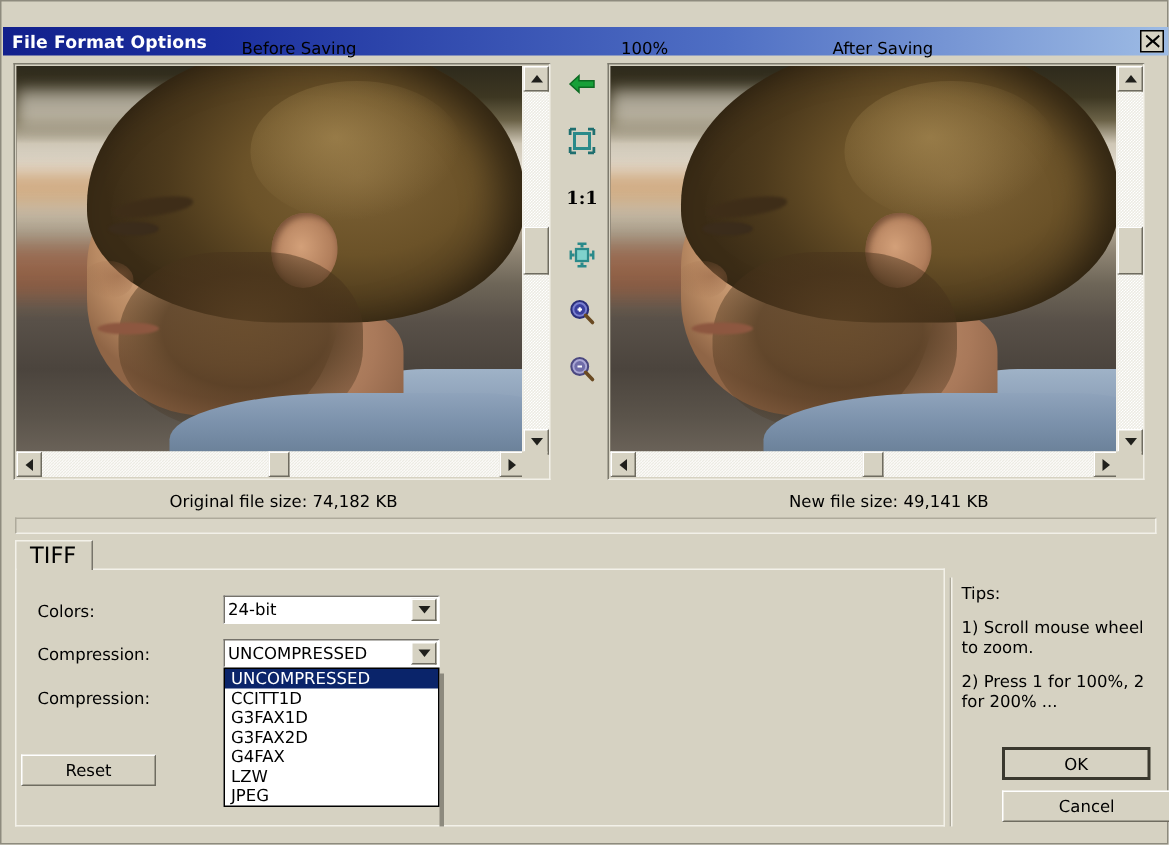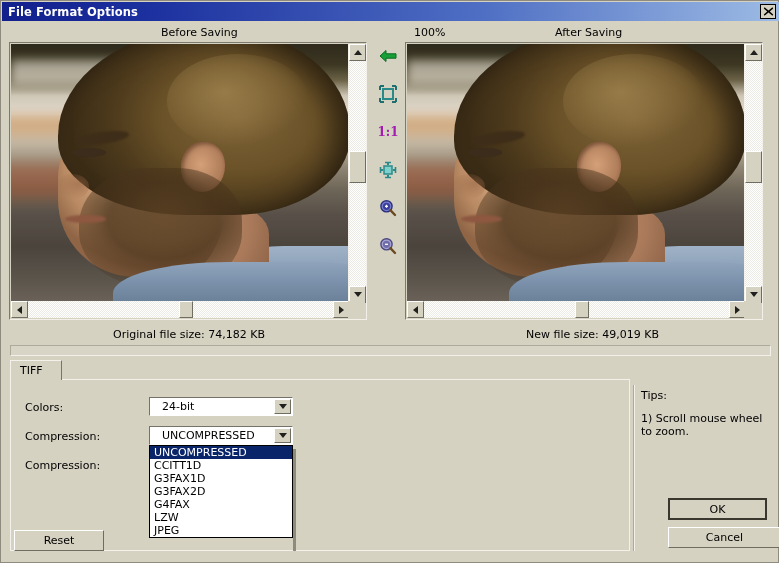--- a/index.html
+++ b/index.html
@@ -20,21 +20,21 @@
     left: 0; top: 0;
     width: 779px; height: 563px;
     background: #d6d2c2;
     box-sizing: border-box;
     border: 1px solid #8e8b7e;
   }
 
   
   #titlebar {
     position: absolute;
-    left: 1px; top: 1px;
+    left: 1px; top: 17px;
     width: 777px; height: 19px;
     background: linear-gradient(to right, #12208c 0%, #1b2f9e 18%, #4f6fc4 62%, #9dbbe4 100%);
     display: flex;
     align-items: center;
   }
   #titlebar .title-text {
     color: #ffffff;
     font-weight: bold;
     font-size: 11.5px;
     margin-left: 6px;
@@ -302,21 +302,21 @@
     left: 0;
     width: 30px; height: 22px;
     display: flex;
     align-items: center;
     justify-content: center;
     cursor: pointer;
   }
   .tool-11 {
     font-size: 12px;
     font-weight: bold;
-    color: #a21caf;
+    color: #000000;
     font-family: "DejaVu Serif", serif;
   }
 
   
   .fsize {
     position: absolute;
     top: 327px;
     font-size: 11px;
     white-space: nowrap;
   }
@@ -344,23 +344,22 @@
   #tab-tiff {
     position: absolute;
     left: 0; top: 0;
     width: 52px; height: 20px;
     background: #d6d2c2;
     box-sizing: border-box;
     border: 1px solid #f3f1e9;
     border-bottom: none;
     border-right: 1px solid #77746a;
     display: flex;
-    align-items: center;
     padding-left: 9px;
-    font-size: 11px;
+    font-size: 15px;
     cursor: pointer;
   }
   #tab-underline {
     position: absolute;
     left: 52px; top: 19px;
     width: 568px; height: 1px;
     background: #f3f1e9;
   }
 
   
@@ -389,21 +388,21 @@
     left: 148px;
     width: 144px; height: 19px;
     background: #ffffff;
     box-sizing: border-box;
     border: 1px solid;
     border-color: #75726a #ffffff #ffffff #75726a;
     cursor: pointer;
   }
   .combo .cval {
     position: absolute;
-    left: 12px; top: 2px;
+    left: 2px; top: 2px;
     font-size: 11px;
     white-space: nowrap;
   }
   .combo .cbtn {
     position: absolute;
     right: 1px; top: 1px;
     width: 17px; height: 15px;
     background: #d6d2c2;
     border: 1px solid;
     border-color: #ffffff #6f6c60 #6f6c60 #ffffff;
@@ -454,21 +453,21 @@
     border-color: #ffffff #6f6c60 #6f6c60 #ffffff;
     display: flex;
     align-items: center;
     justify-content: center;
     font-size: 11px;
     cursor: pointer;
   }
   .btn.default {
     border: 2px solid #3a382e;
   }
-  #btn-reset      { left: 13px;  top: 529px; width: 90px;  height: 21px; }
+  #btn-reset      { left: 13px;  top: 502px; width: 90px;  height: 21px; }
   #btn-fullscreen { left: 652px; top: 360px; width: 112px; height: 21px; }
   #btn-ok         { left: 667px; top: 497px; width: 99px;  height: 22px; }
   #btn-cancel     { left: 667px; top: 526px; width: 113px;  height: 21px; }
 
   
   #tips-panel {
     position: absolute;
     left: 640px; top: 388px;
     width: 128px;
   }
@@ -633,21 +632,21 @@
       </div>
       <div class="sb-btn" style="right:0;top:0;width:17px;height:17px;">
         <div class="arr arr-right"></div>
       </div>
       <div class="sb-thumb" style="left:168px;top:0;width:14px;height:17px;"></div>
     </div>
     <div class="sb-corner"></div>
   </div>
 
   <div class="fsize" id="fsize-left">Original file size:  74,182 KB</div>
-  <div class="fsize" id="fsize-right">New file size:  49,019 KB</div>
+  <div class="fsize" id="fsize-right">New file size:  49,141 KB</div>
 
   <div id="sep-strip"></div>
 
   <div id="tab-strip">
     <div id="tab-tiff">
       <span>TIFF</span>
     </div>
     <div id="tab-underline"></div>
   </div>
 
@@ -680,20 +679,21 @@
       <div class="ditem">G4FAX</div>
       <div class="ditem">LZW</div>
       <div class="ditem">JPEG</div>
     </div>
 
   <div id="panel-divider"></div>
 
   <div id="tips-panel">
     <div class="tip">Tips:</div>
     <div class="tip">1) Scroll mouse wheel to zoom.</div>
+    <div class="tip">2) Press 1 for 100%, 2 for 200% ...</div>
   </div>
 
   <div class="btn" id="btn-reset">
     <span>Reset</span>
   </div>
   <div class="btn default" id="btn-ok">
     <span>OK</span>
   </div>
   <div class="btn" id="btn-cancel">
     <span>Cancel</span>

